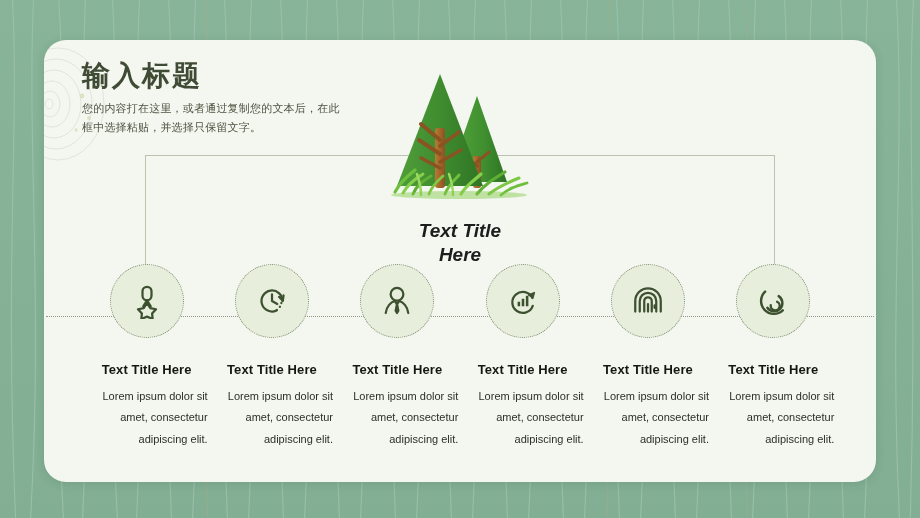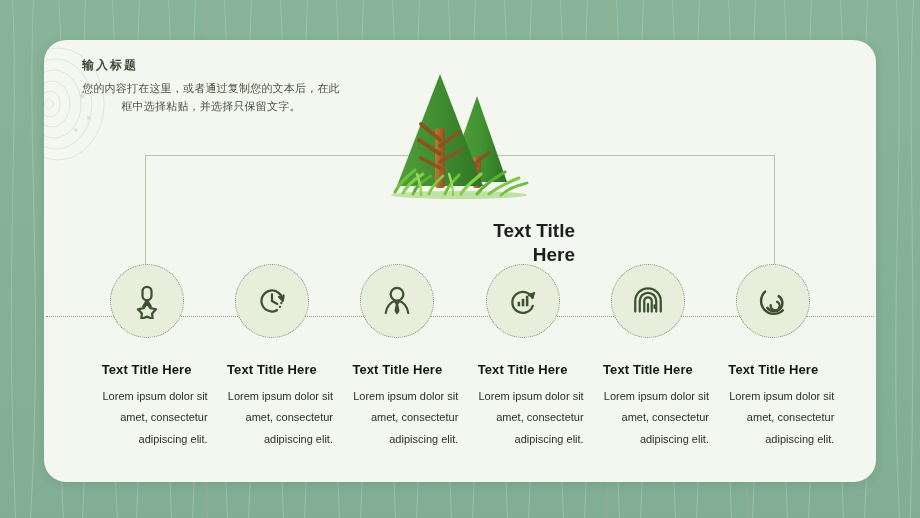--- a/index.html
+++ b/index.html
@@ -60,56 +60,56 @@
 
   
   #header {
     position: absolute;
     left: 38px;
     top: 18px;
     width: 420px;
   }
 
   #page-title {
-    font-size: 12px;
+    font-size: 28px;
     font-weight: bold;
     color: #3f4b34;
     letter-spacing: 2px;
     line-height: 1.3;
   }
 
   #page-subtitle {
     margin-top: 5px;
     font-size: 11px;
     color: #4a5340;
     line-height: 1.65;
     letter-spacing: 0.2px;
     max-width: 258px;
-    text-align: center;
   }
 
   
   #bracket {
     position: absolute;
     left: 101px;                 
     top: 115px;                  
     width: 630px;                
     height: 163px;
     border: 1px solid #b9c3b0;
     border-bottom: none;
   }
 
   
   #hero {
     position: absolute;
     left: 50%;
     top: 22px;
     transform: translateX(-50%);
     width: 230px;
-    text-align: right;
+    text-align: center;
+    font-style: italic;
   }
 
   #tree-art {
     display: block;
     margin: 0 auto;
     width: 150px;
     height: 155px;
   }
 
   #hero-title {

